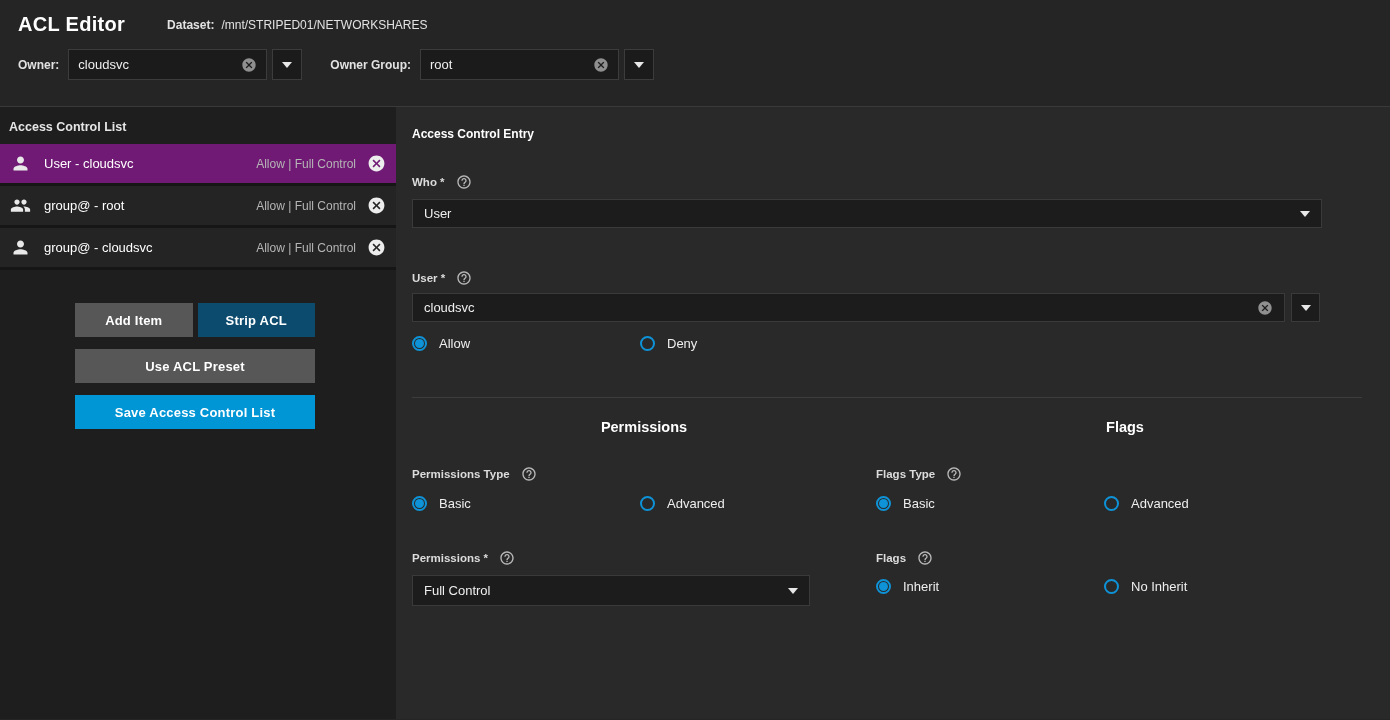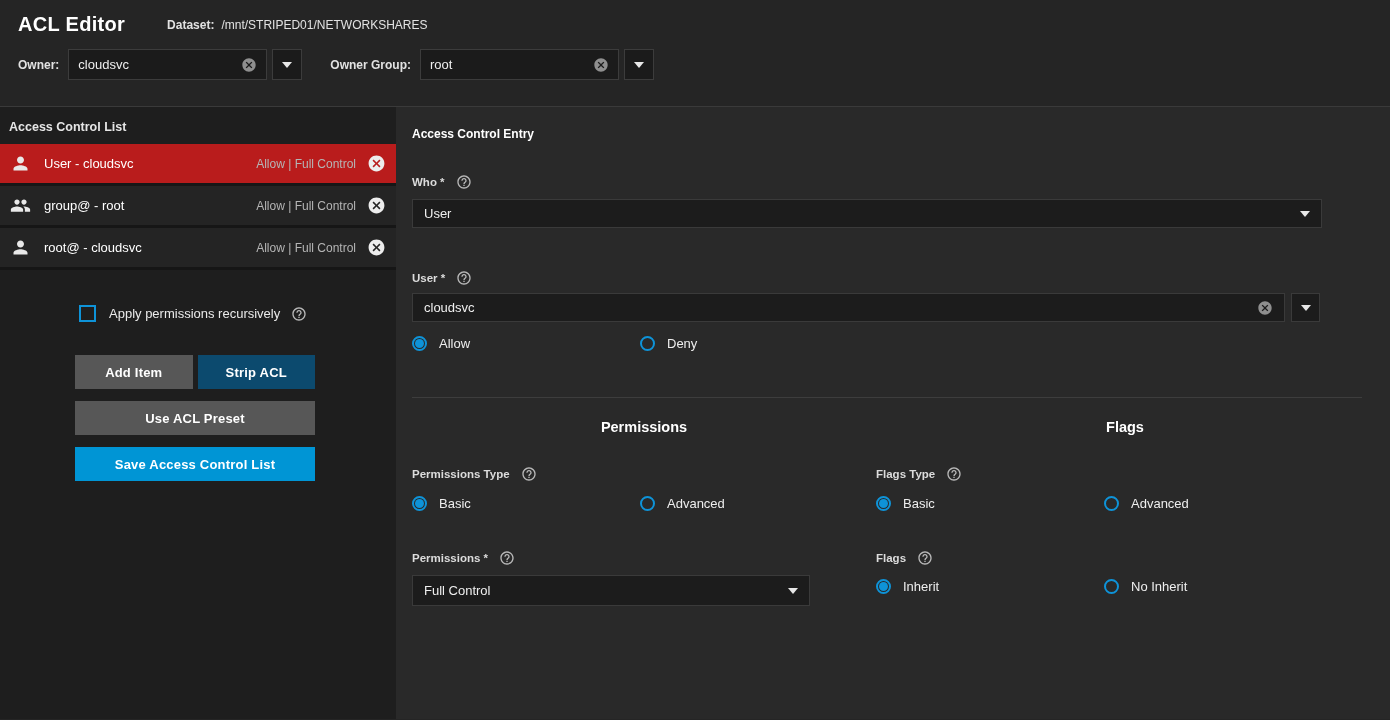--- a/index.html
+++ b/index.html
@@ -31,21 +31,21 @@
   .caret { width: 0; height: 0; border-left: 5px solid transparent; border-right: 5px solid transparent; border-top: 6px solid #e8e8e8; }
   .gap-group { margin-left: 28px; }
   
   .main { display: flex; height: 612px; }
   .sidebar { width: 396px; background: #1e1e1e; flex: none; }
   .sb-title { font-size: 12.5px; font-weight: bold; color: #e6e6e6; padding: 13px 10px 10px 9px; }
   .acl-item {
     height: 42px; display: flex; align-items: center; padding: 0 10px;
     background: #242424; border-bottom: 3px solid #161616; cursor: pointer;
   }
-  .acl-item.selected { background: #b91c1c; }
+  .acl-item.selected { background: #701a75; }
   .ppl-icon svg { width: 21px; height: 21px; fill: #e9e9e9; display: block; }
   .item-label { margin-left: 13px; font-size: 13px; color: #ffffff; flex: 1; }
   .item-detail { font-size: 12px; color: #b5b5b5; margin-right: 11px; }
   .cancel-ic { display: flex; cursor: pointer; }
   .cancel-ic svg { width: 19px; height: 19px; display: block; }
   .recursive-row { display: flex; align-items: center; margin: 35px 0 0 79px; }
   .checkbox { width: 17px; height: 17px; border: 2px solid #0e93d8; background: transparent; cursor: pointer; flex: none; }
   .cb-label { margin-left: 13px; font-size: 13px; color: #eaeaea; }
   .help-ic { display: inline-flex; margin-left: 11px; }
   .help-ic svg { width: 16px; height: 16px; fill: #b9b9b9; display: block; }
@@ -178,38 +178,29 @@
           </svg>
       </span>
     </div>
 
     <div class="acl-item">
       <span class="ppl-icon">
         <svg viewBox="0 0 24 24">
             <path d="M12 12c2.21 0 4-1.79 4-4s-1.79-4-4-4-4 1.79-4 4 1.79 4 4 4zm0 2c-2.67 0-8 1.34-8 4v2h16v-2c0-2.66-5.33-4-8-4z"></path>
           </svg>
       </span>
-      <span class="item-label">root@ - cloudsvc</span>
+      <span class="item-label">group@ - cloudsvc</span>
       <span class="item-detail">Allow | Full Control</span>
       <span class="cancel-ic">
         <svg viewBox="0 0 24 24">
             <path fill="#ededed" d="M12 2C6.47 2 2 6.47 2 12s4.47 10 10 10 10-4.47 10-10S17.53 2 12 2zm5 13.59L15.59 17 12 13.41 8.41 17 7 15.59 10.59 12 7 8.41 8.41 7 12 10.59 15.59 7 17 8.41 13.41 12 17 15.59z"></path>
           </svg>
       </span>
     </div>
 
-    <div class="recursive-row">
-      <span class="checkbox"></span>
-      <span class="cb-label">Apply permissions recursively</span>
-      <span class="help-ic">
-        <svg viewBox="0 0 24 24">
-            <path d="M11 18h2v-2h-2v2zm1-16C6.48 2 2 6.48 2 12s4.48 10 10 10 10-4.48 10-10S17.52 2 12 2zm0 18c-4.41 0-8-3.59-8-8s3.59-8 8-8 8 3.59 8 8-3.59 8-8 8zm0-14c-2.21 0-4 1.79-4 4h2c0-1.1.9-2 2-2s2 .9 2 2c0 2-3 1.75-3 5h2c0-2.25 3-2.5 3-5 0-2.21-1.79-4-4-4z"></path>
-          </svg>
-      </span>
-    </div>
 
     <div class="btn-area">
       <div class="btn-row">
         <button class="btn gray">Add Item</button>
         <button class="btn red">Strip ACL</button>
       </div>
       <button class="btn gray wide">Use ACL Preset</button>
       <button class="btn blue wide">Save Access Control List</button>
     </div>
   </aside>

